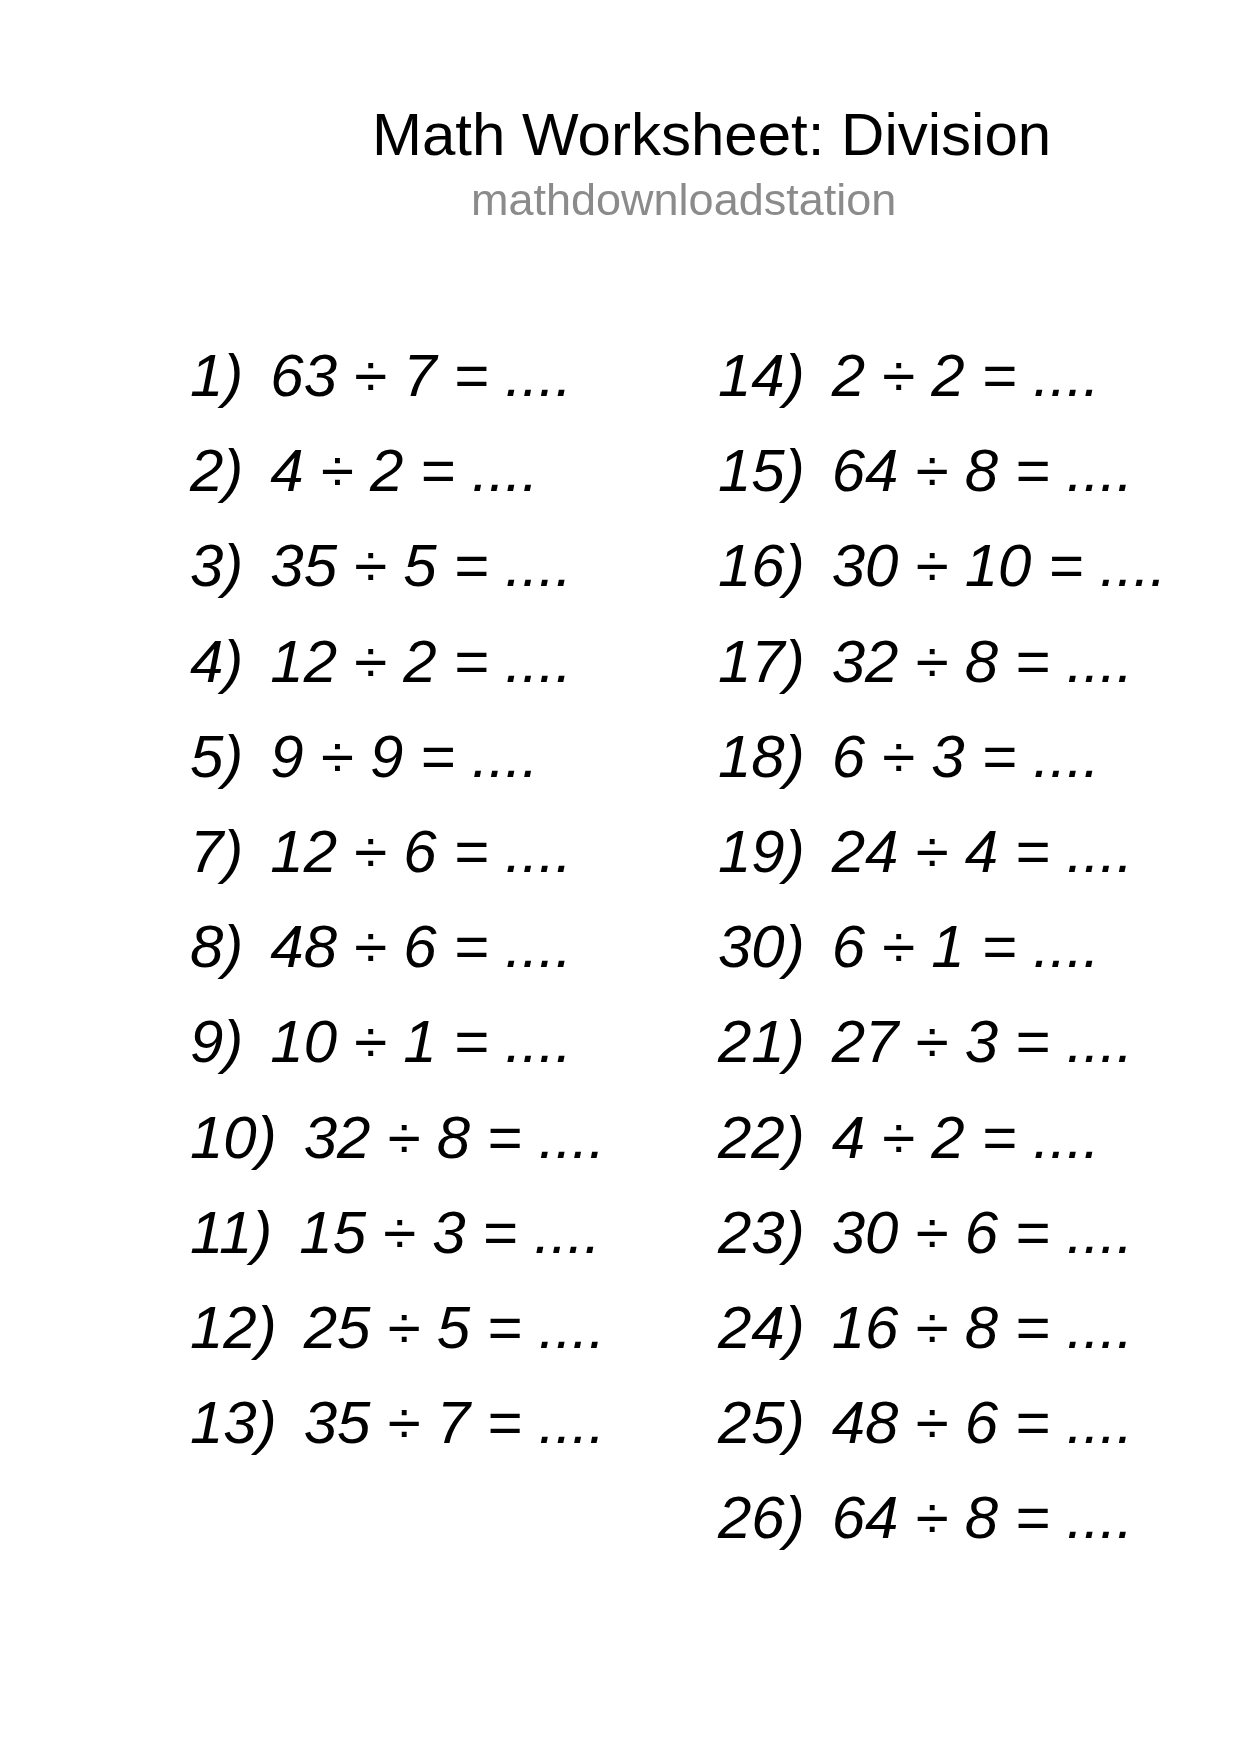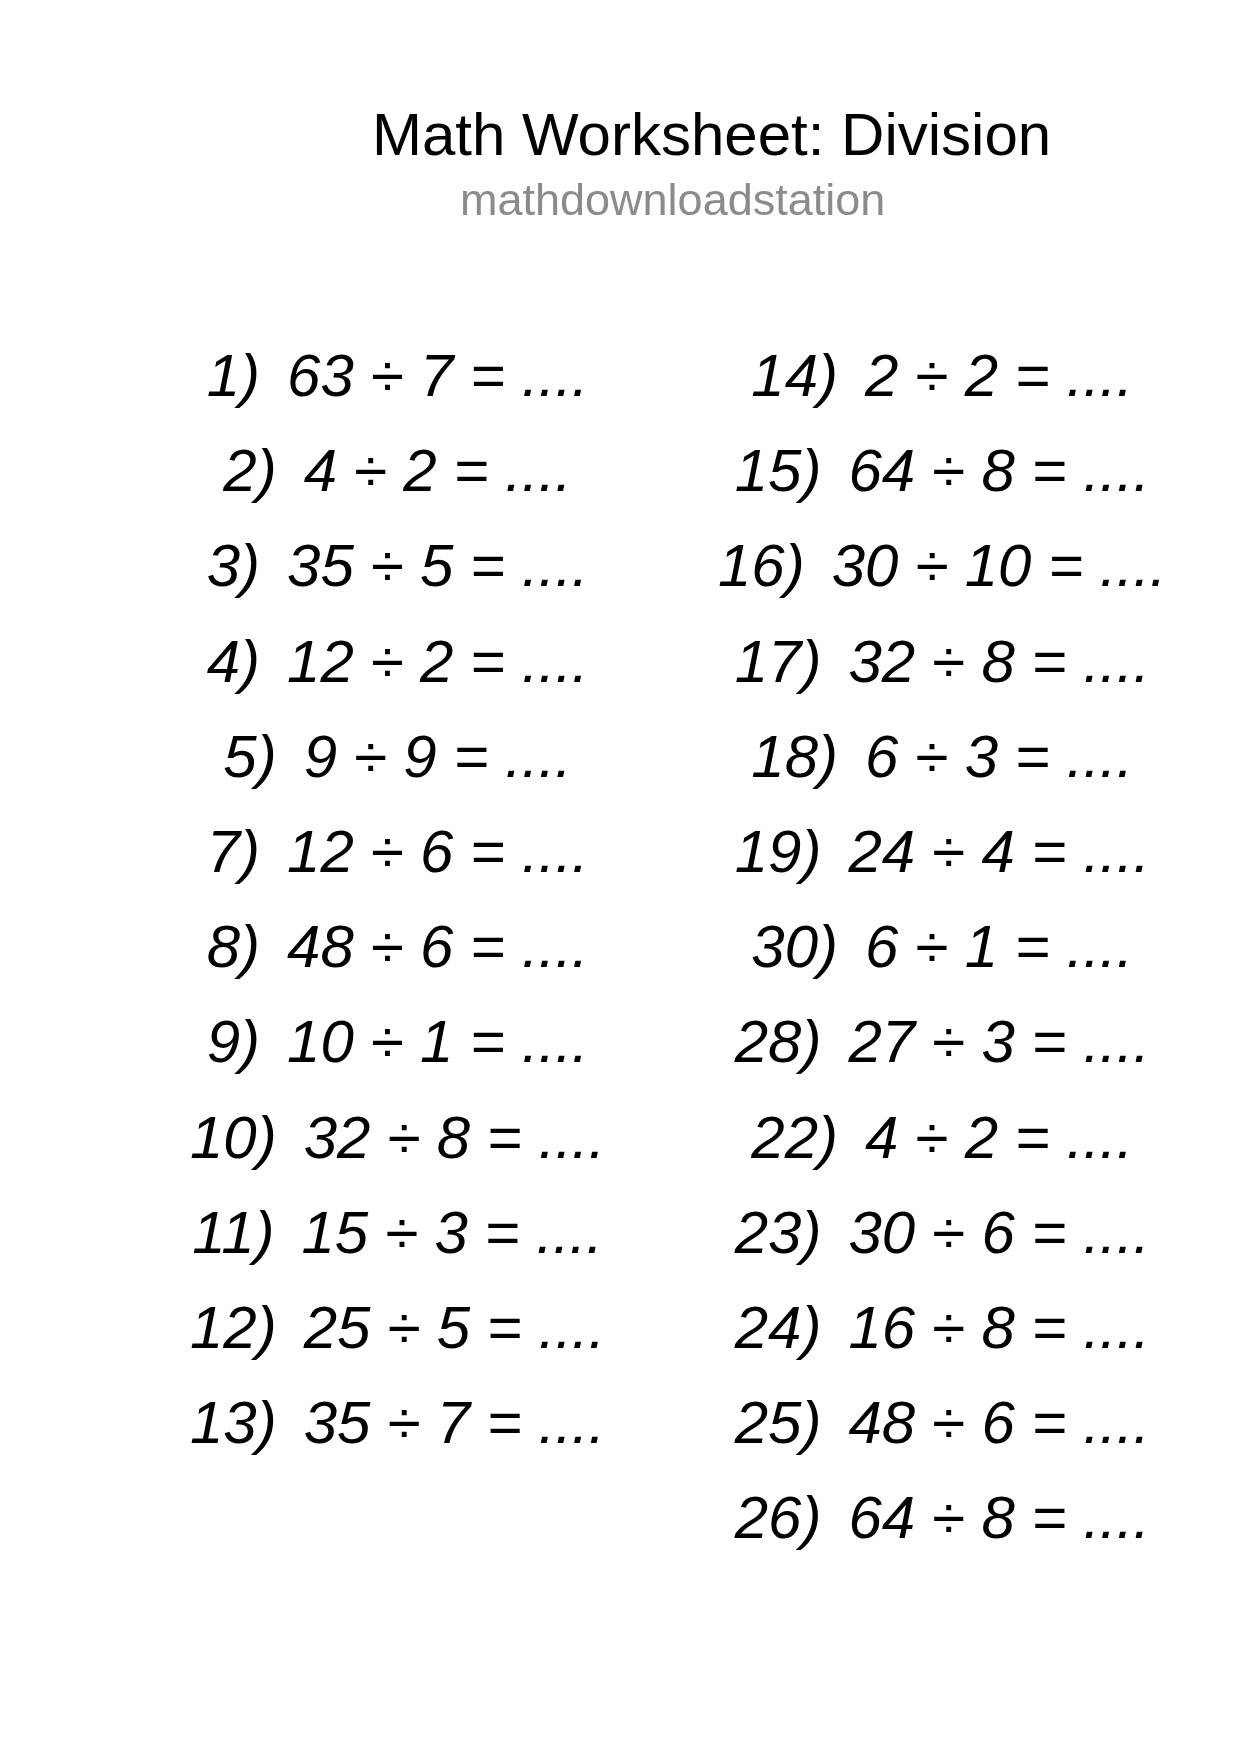--- a/index.html
+++ b/index.html
@@ -14,36 +14,35 @@
     background: var(--bg, #ffffff);
     font-family: "Liberation Sans", sans-serif;
     color: var(--text, #000000);
     overflow: hidden;
   }
   .page {
     position: relative;
     width: 1240px;
     height: 1404px;
     background: var(--bg, #ffffff);
-    text-align: center;
   }
   .title {
     position: absolute;
     top: 100px;
     left: 372px;
     font-size: 60px;
     line-height: 1.15;
     font-weight: 400;
     color: var(--text, #000000);
     white-space: nowrap;
   }
   .subtitle {
     position: absolute;
     top: 174px;
-    left: 460px;
+    left: 471px;
     font-size: 45px;
     line-height: 1.15;
     font-weight: 400;
     color: var(--subtitle, #8b8b8b);
     white-space: nowrap;
   }
   .column {
     position: absolute;
     top: 328px;
     white-space: nowrap;
@@ -83,21 +82,21 @@
   </div>
 
   <div class="column right">
     <div class="row"><span class="label">14)</span><span class="expr">2 ÷ 2 = ....</span></div>
     <div class="row"><span class="label">15)</span><span class="expr">64 ÷ 8 = ....</span></div>
     <div class="row"><span class="label">16)</span><span class="expr">30 ÷ 10 = ....</span></div>
     <div class="row"><span class="label">17)</span><span class="expr">32 ÷ 8 = ....</span></div>
     <div class="row"><span class="label">18)</span><span class="expr">6 ÷ 3 = ....</span></div>
     <div class="row"><span class="label">19)</span><span class="expr">24 ÷ 4 = ....</span></div>
     <div class="row"><span class="label">30)</span><span class="expr">6 ÷ 1 = ....</span></div>
-    <div class="row"><span class="label">28)</span><span class="expr">27 ÷ 3 = ....</span></div>
+    <div class="row"><span class="label">21)</span><span class="expr">27 ÷ 3 = ....</span></div>
     <div class="row"><span class="label">22)</span><span class="expr">4 ÷ 2 = ....</span></div>
     <div class="row"><span class="label">23)</span><span class="expr">30 ÷ 6 = ....</span></div>
     <div class="row"><span class="label">24)</span><span class="expr">16 ÷ 8 = ....</span></div>
     <div class="row"><span class="label">25)</span><span class="expr">48 ÷ 6 = ....</span></div>
     <div class="row"><span class="label">26)</span><span class="expr">64 ÷ 8 = ....</span></div>
   </div>
 
 </div>
 
 </body></html>

